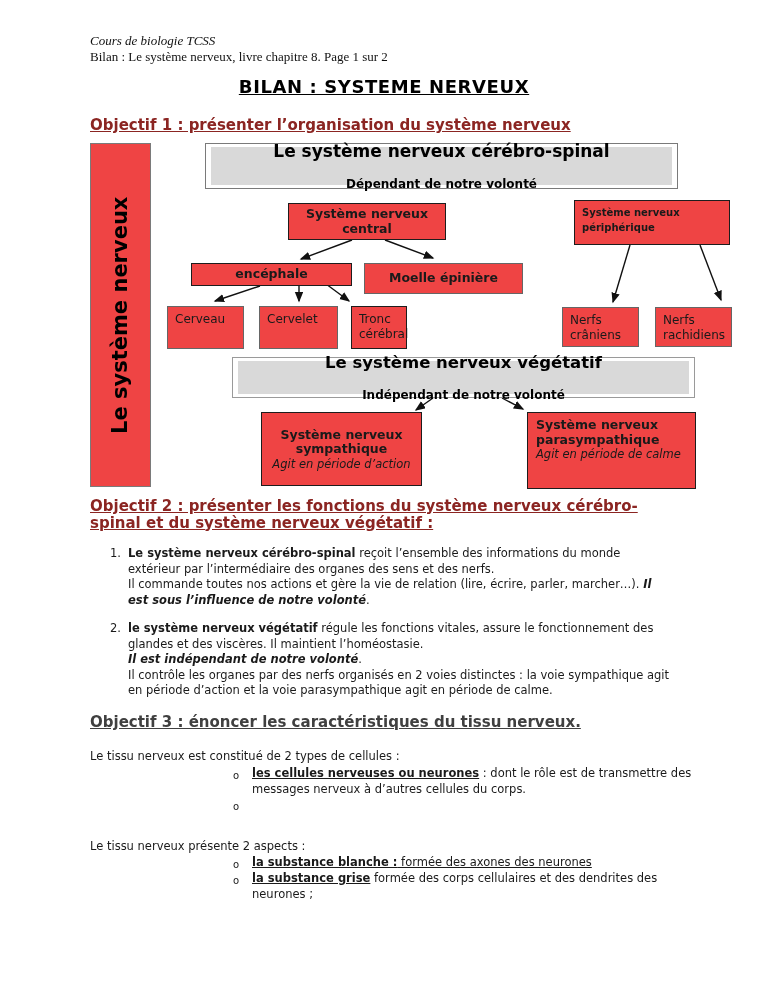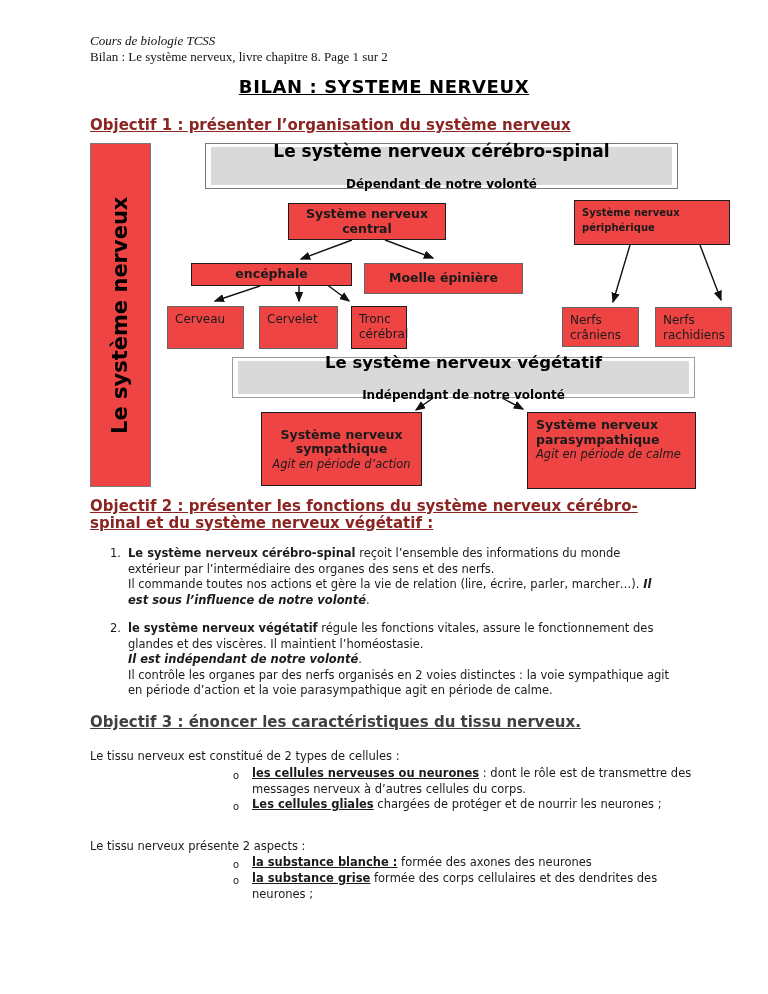--- a/index.html
+++ b/index.html
@@ -123,28 +123,25 @@
   <div class="abs obj-heading" style="left: 90px; top: 714px; color: #404040;">Objectif 3 : énoncer les caractéristiques du tissu nerveux.</div>
 
   <div class="abs body-text" style="left:90px;top:749px;">Le tissu nerveux est constitué de 2 types de cellules :</div>
 
   <div class="abs body-text marker" style="left:233px;top:768px;">o</div>
   <div class="abs body-text" style="left:252px;top:766px;width:460px;">
     <span class="lead-underline">les cellules nerveuses ou neurones</span><span> : dont le rôle est de transmettre des messages nerveux à d’autres cellules du corps.</span>
   </div>
 
   <div class="abs body-text marker" style="left:233px;top:799px;">o</div>
-  <div class="abs body-text" style="left:252px;top:797px;width:460px;">
-    <span class="lead-underline">Les cellules gliales</span><span> chargées de protéger et de nourrir les neurones ;</span>
-  </div>
 
   <div class="abs body-text" style="left:90px;top:839px;">Le tissu nerveux présente 2 aspects :</div>
 
   <div class="abs body-text marker" style="left:233px;top:857px;">o</div>
-  <div class="abs body-text" style="left:252px;top:855px;width:460px;">
+  <div class="abs body-text" style="left:252px;top:855px;width:460px;text-decoration:underline;">
     <span class="lead-underline">la substance blanche :</span><span> formée des axones des neurones</span>
   </div>
 
   <div class="abs body-text marker" style="left:233px;top:873px;">o</div>
   <div class="abs body-text" style="left:252px;top:871px;width:460px;">
     <span class="lead-underline">la substance grise</span><span> formée des corps cellulaires et des dendrites des neurones ;</span>
   </div>
 
 </div>
 

